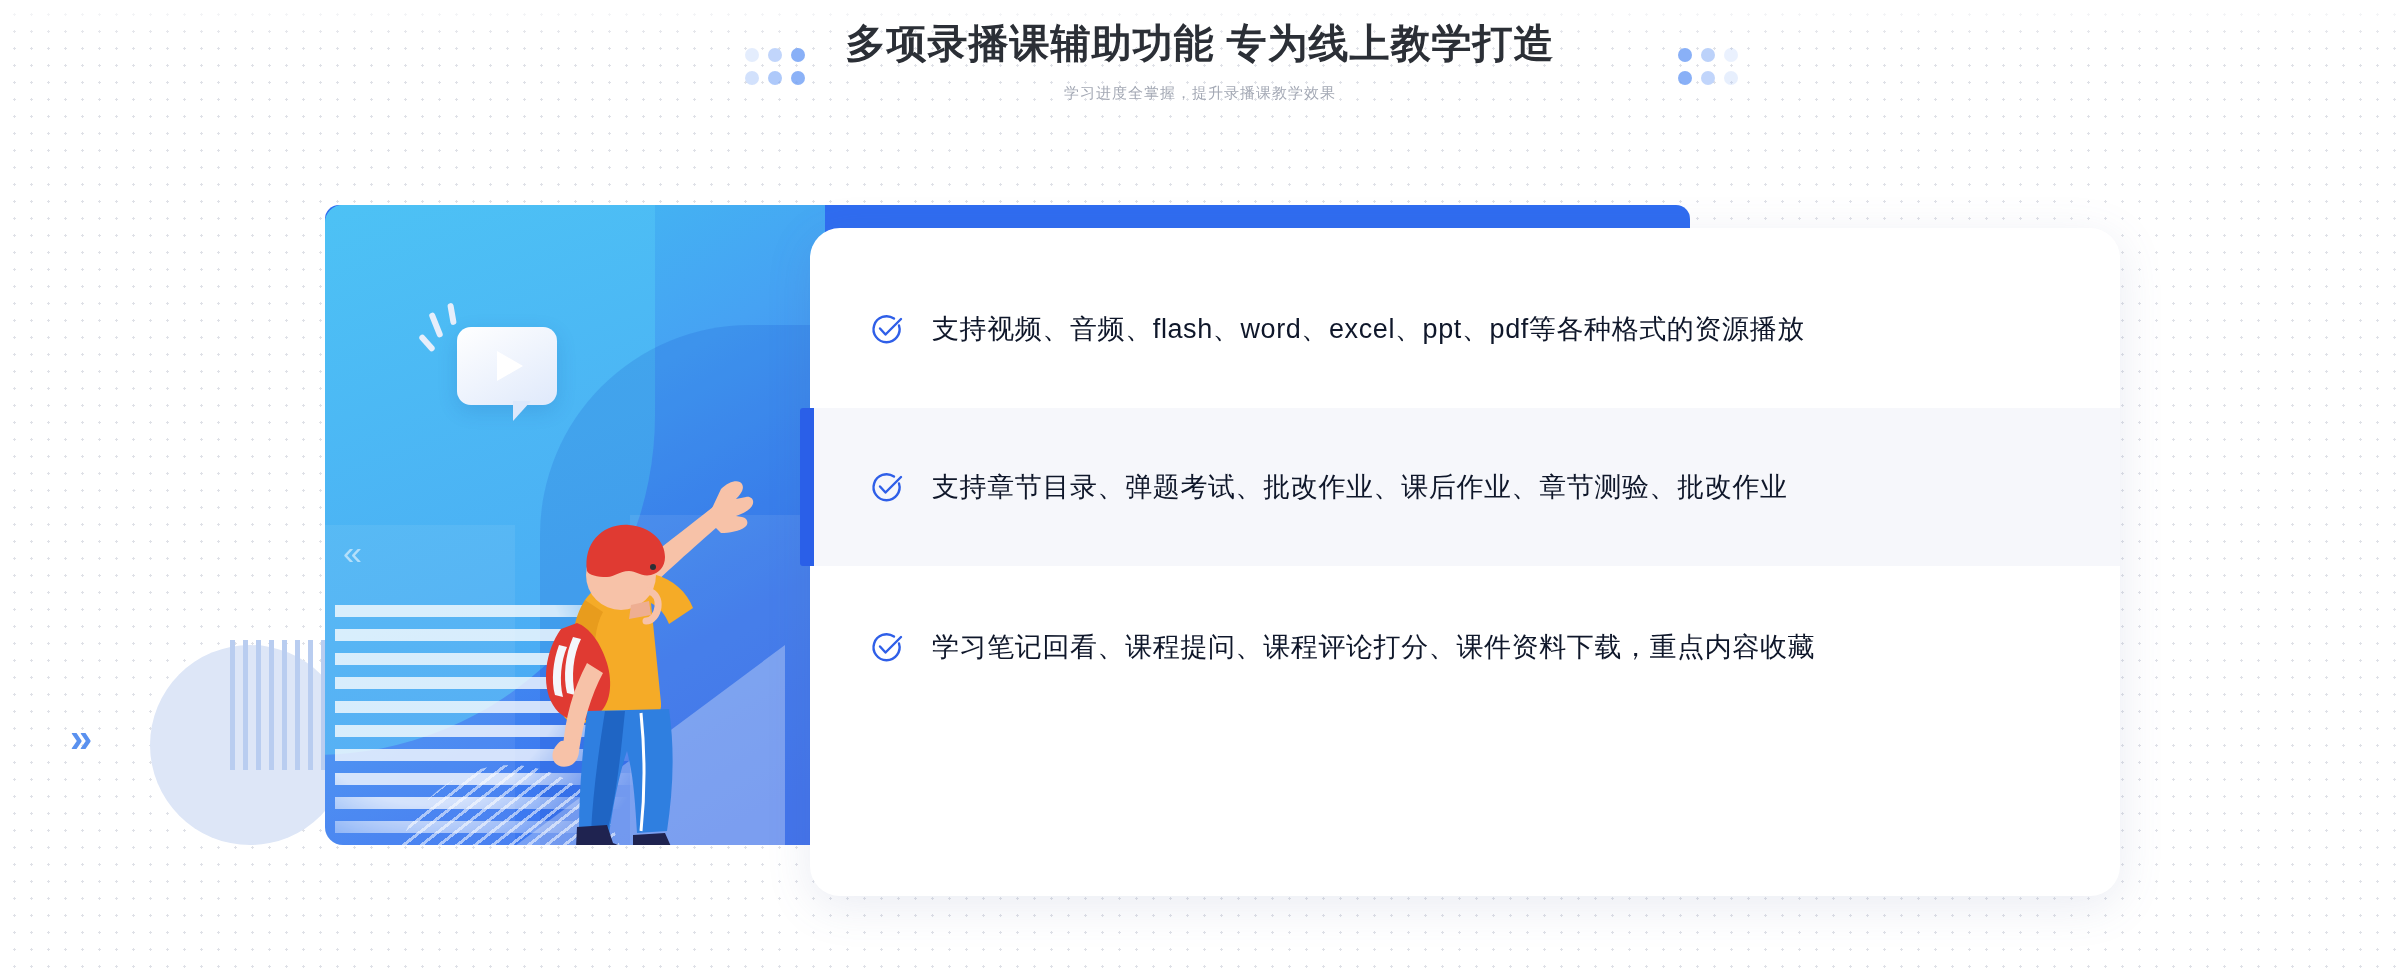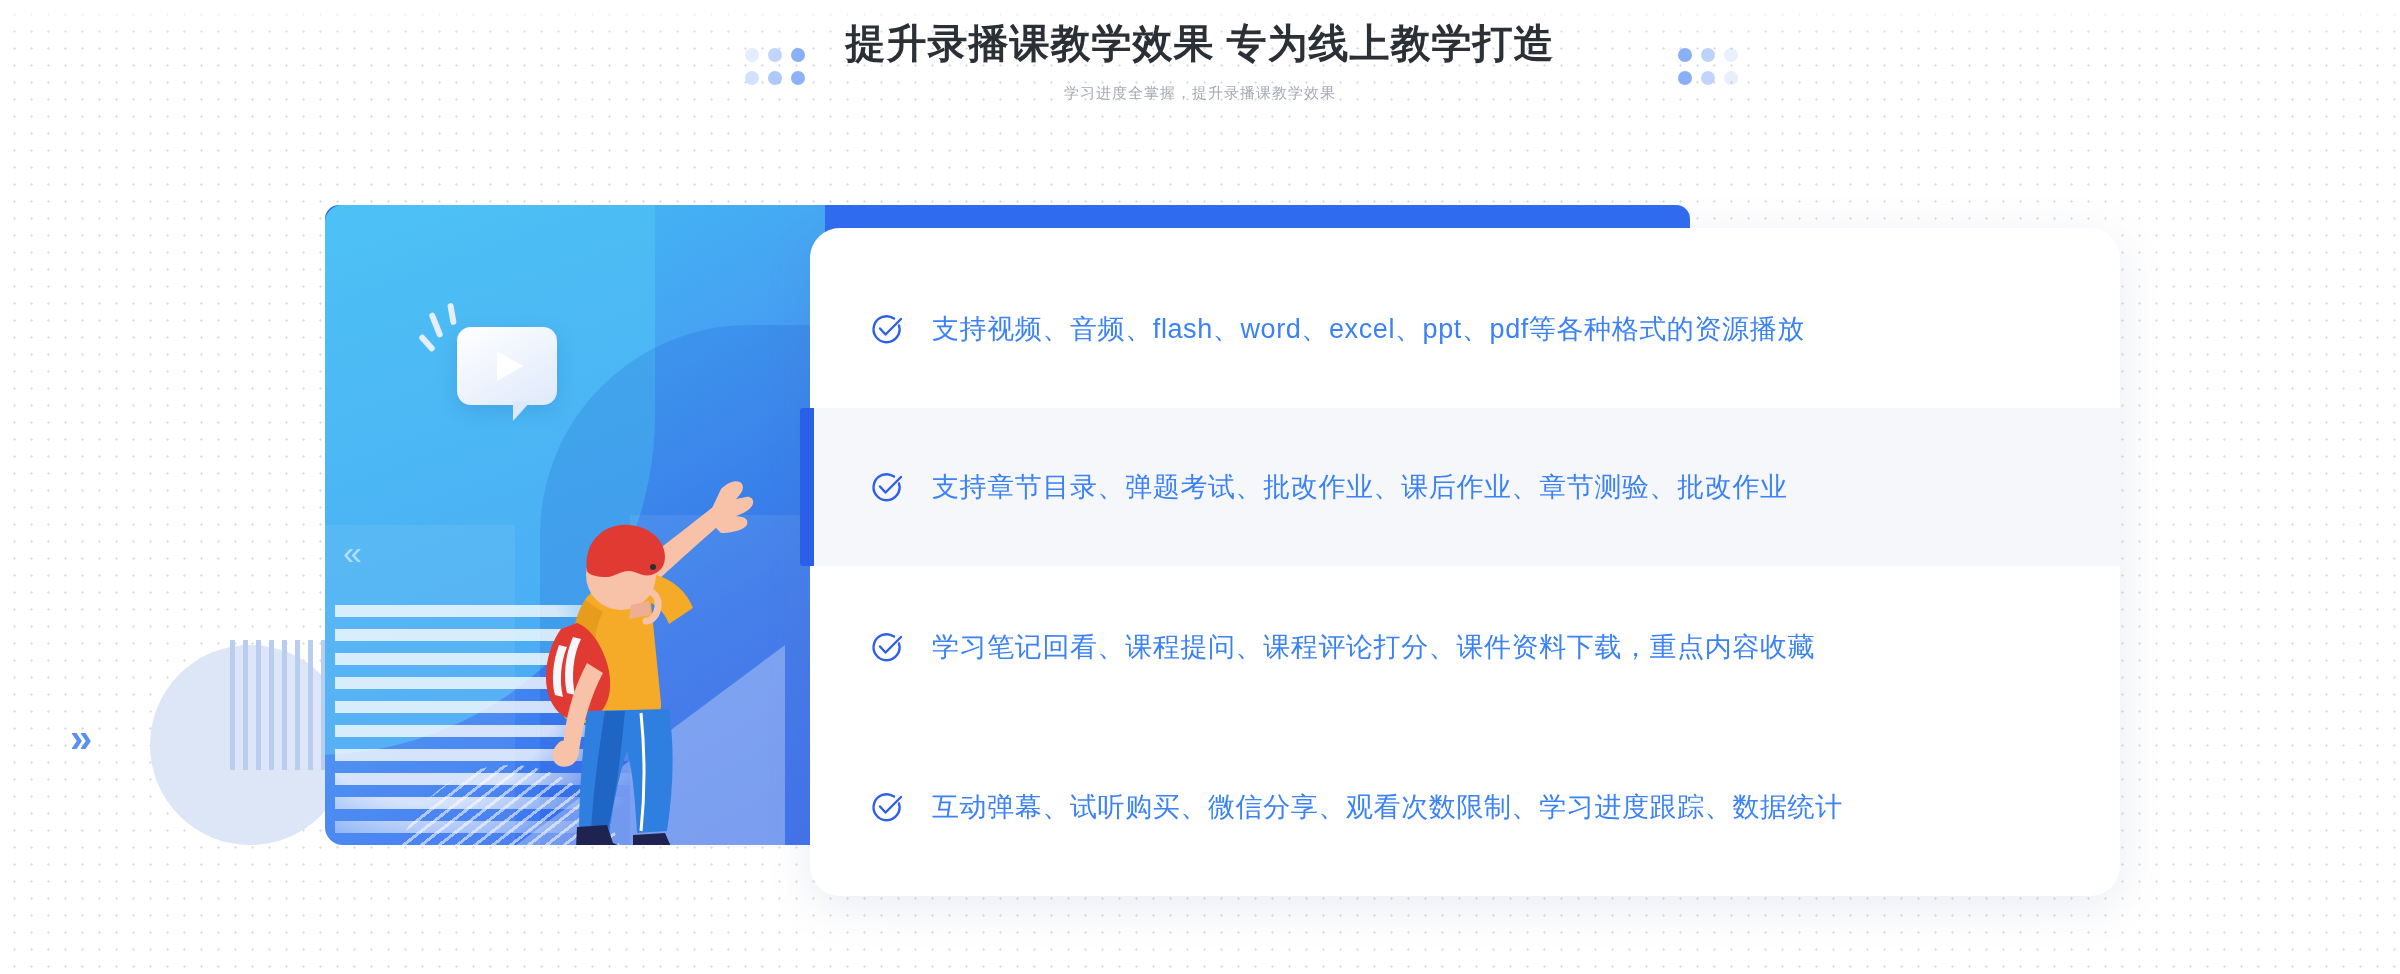--- a/index.html
+++ b/index.html
@@ -126,21 +126,21 @@
     padding-left:60px;
   }
   .feature-row:nth-child(1){ top:22px; }
   .feature-row:nth-child(2){ top:180px; }
   .feature-row:nth-child(3){ top:340px; }
   .feature-row:nth-child(4){ top:500px; }
 
   .check-icon{ flex:0 0 auto; width:34px; height:34px; margin-right:28px; }
   .feature-text{
     font-size:27px;
-    color:#3b82f6;
+    color:#0f172a;
     letter-spacing:.6px;
     white-space:nowrap;
   }
 
   
   .illus-card{
     position:absolute;
     left:325px; top:205px;
     width:500px; height:640px;
     border-radius:18px 0 0 18px;
@@ -253,21 +253,21 @@
     z-index:4;
   }
 </style>
 </head>
 <body>
 
 <div class="dot-grid"></div>
 <div class="bg-fade-top"></div>
 
 <div class="header">
-  <div class="title">提升录播课教学效果 专为线上教学打造</div>
+  <div class="title">多项录播课辅助功能 专为线上教学打造</div>
   <div class="subtitle">学习进度全掌握，提升录播课教学效果</div>
 </div>
 
 <div class="dot-cluster left">
   <i></i>
     <i></i>
     <i></i>
     <i></i>
     <i></i>
     <i></i>
@@ -363,22 +363,15 @@
     </div>
 
     <div class="feature-row">
       <svg class="check-icon" viewBox="0 0 34 34">
         <path d="M29 13.5 A13 13 0 1 1 24 6.6" fill="none" stroke="#2f5fe8" stroke-width="2.4" stroke-linecap="round"></path>
         <path d="M10 16.5 l5.5 6 L31 7" fill="none" stroke="#2f5fe8" stroke-width="2.4" stroke-linecap="round" stroke-linejoin="round"></path>
       </svg>
       <div class="feature-text">学习笔记回看、课程提问、课程评论打分、课件资料下载，重点内容收藏</div>
     </div>
 
-    <div class="feature-row">
-      <svg class="check-icon" viewBox="0 0 34 34">
-        <path d="M29 13.5 A13 13 0 1 1 24 6.6" fill="none" stroke="#2f5fe8" stroke-width="2.4" stroke-linecap="round"></path>
-        <path d="M10 16.5 l5.5 6 L31 7" fill="none" stroke="#2f5fe8" stroke-width="2.4" stroke-linecap="round" stroke-linejoin="round"></path>
-      </svg>
-      <div class="feature-text">互动弹幕、试听购买、微信分享、观看次数限制、学习进度跟踪、数据统计</div>
-    </div>
 
   </div>
 </div>
 
 </body></html>

